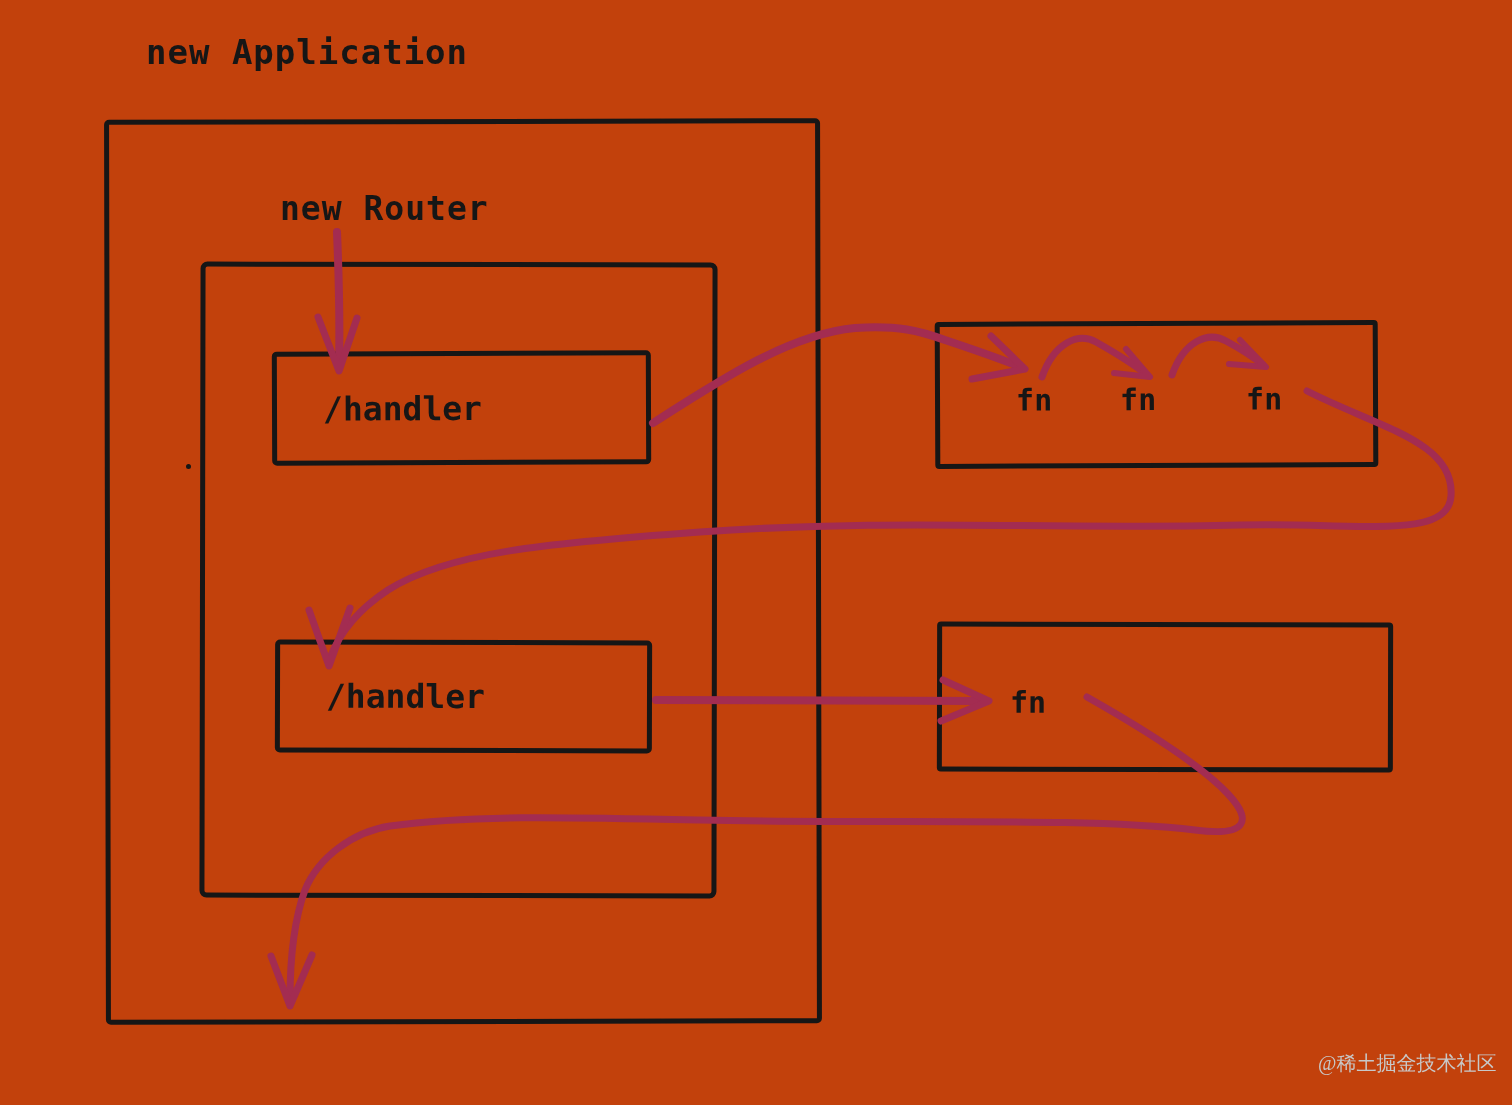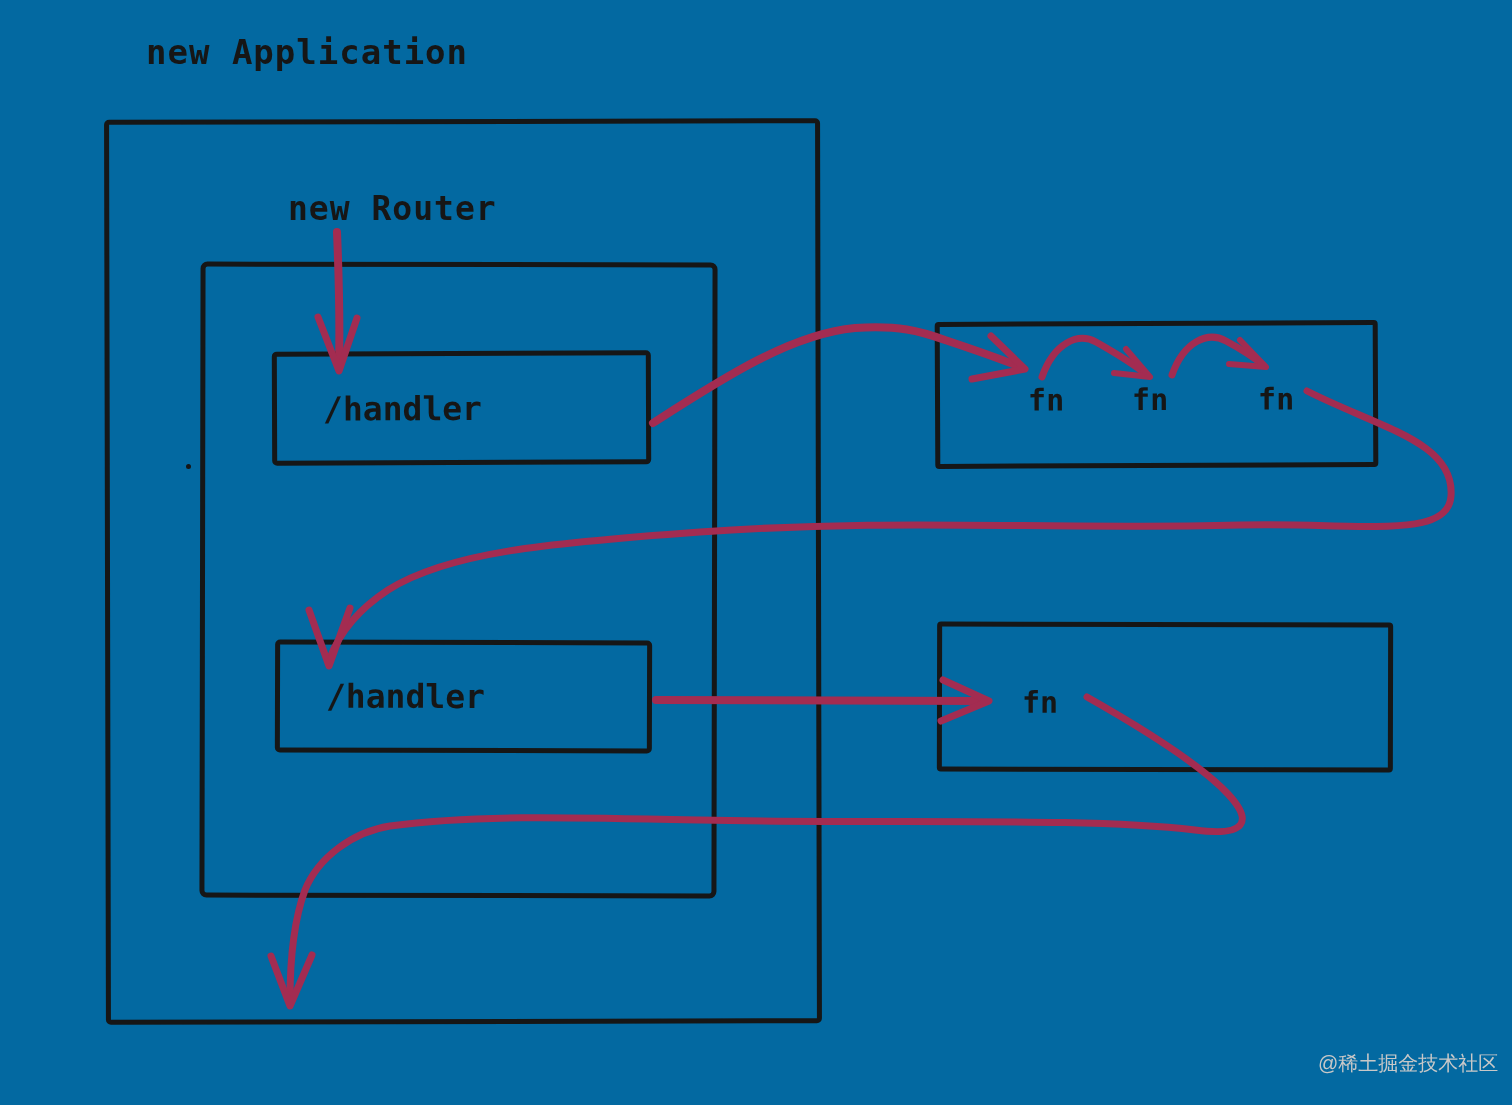--- a/index.html
+++ b/index.html
@@ -1,77 +1,77 @@
 <!DOCTYPE html>
 <html style="--arrow-color: #a32c51; --line-color: #161616; --watermark-color: #c8c8c8;"><head>
 <meta charset="utf-8">
 <style>
   html,body{margin:0;padding:0;background:#ffffff;}
   .canvas{
     position:relative;
     width:1512px;height:1105px;
-    background:#0369a1;
+    background:#c2410c;
     overflow:hidden;
     font-family:"DejaVu Sans Mono","Liberation Mono",monospace;
     color:#161616;
   }
   .sketch-box{
     position:absolute;
     border:5px solid var(--line-color,#161616);
     border-radius:5px;
     background:transparent;
     box-sizing:border-box;
   }
   .label{
     position:absolute;
     font-weight:bold;
     color:#161616;
     white-space:nowrap;
     line-height:1.1;
   }
   .app-title{left:146px;top:34px;font-size:34px;letter-spacing:1px;}
-  .router-label{left:288px;top:191px;font-size:33px;letter-spacing:1px;}
+  .router-label{left:280px;top:191px;font-size:33px;letter-spacing:1px;}
 
   .app-box{left:105px;top:119px;width:716px;height:905px;transform:rotate(-0.12deg);}
   .router-box{left:200px;top:262px;width:517px;height:636px;transform:rotate(0.1deg);border-radius:7px;}
 
   .route-box{
     display:flex;align-items:center;
     padding-left:46px;
     font-size:33px;font-weight:bold;
   }
   .route-box .handler{}
   .route-1{left:272px;top:351px;width:379px;height:114px;transform:rotate(-0.2deg);}
   .route-2{left:275px;top:640px;width:377px;height:113px;transform:rotate(0.15deg);}
 
   .mw-box{font-size:30px;font-weight:bold;}
   .mw-1{left:935px;top:321px;width:443px;height:147px;transform:rotate(-0.25deg);border-radius:4px;}
   .mw-2{left:937px;top:622px;width:456px;height:150px;transform:rotate(0.12deg);border-radius:4px;}
-  .fn{position:absolute;margin-left:12px;}
+  .fn{position:absolute;}
   .mw-1 .fn-1{left:76px;top:56px;}
   .mw-1 .fn-2{left:180px;top:56px;}
   .mw-1 .fn-3{left:306px;top:56px;}
   .mw-2 .fn-1{left:68px;top:58px;}
 
   .arrows{position:absolute;left:0;top:0;width:1512px;height:1105px;pointer-events:none;}
   .arrows path{
     stroke:var(--arrow-color,#a32c51);
     fill:none;
     stroke-linecap:round;
     stroke-linejoin:round;
   }
 
   .stray-dot{
     position:absolute;left:186px;top:464px;
     width:5px;height:5px;border-radius:50%;
     background:#161616;
   }
   .watermark{
     position:absolute;left:1318px;top:1050px;
-    font-family:Liberation Sans, sans-serif;
+    font-family:Liberation Serif, serif;
     font-size:20px;
     color:var(--watermark-color,#c8c8c8);
     white-space:nowrap;
   }
 </style>
 </head>
 <body>
 
 <div class="canvas">
 

